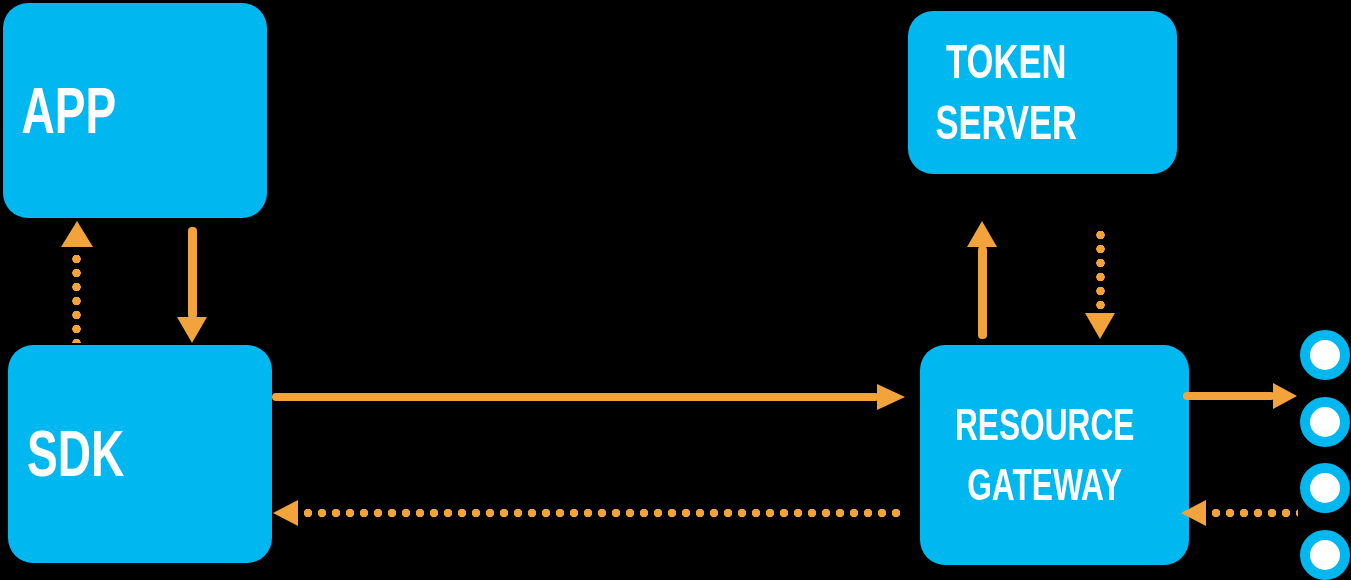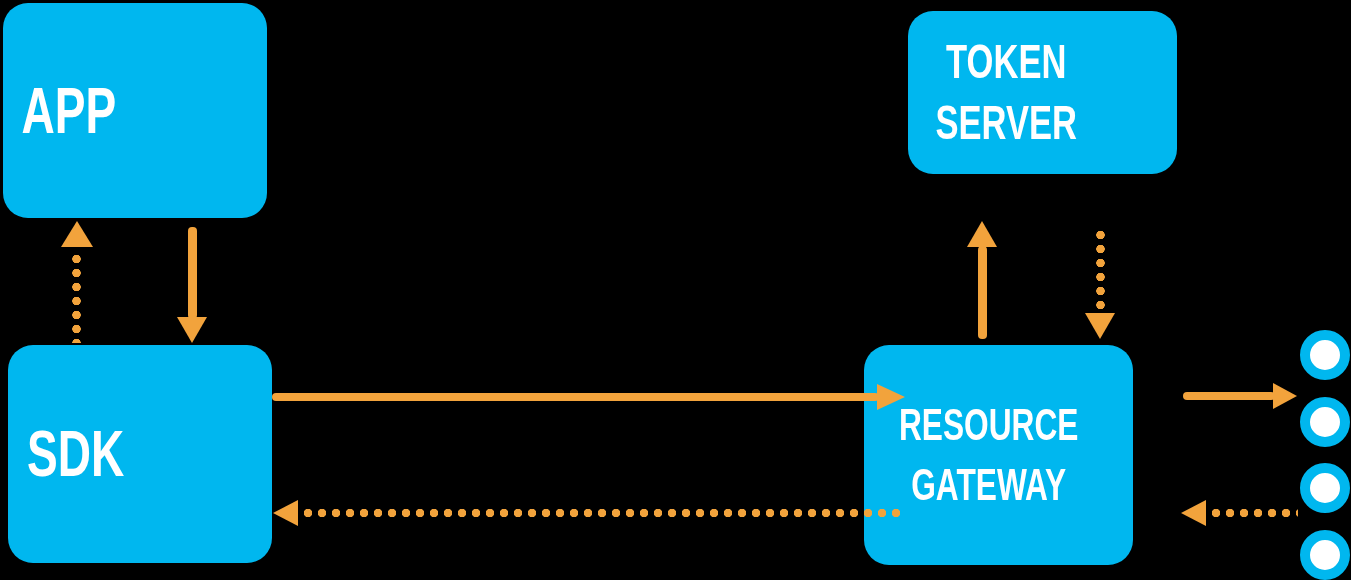--- a/index.html
+++ b/index.html
@@ -23,21 +23,21 @@
   .node {
     position: absolute;
     background: var(--node);
     border-radius: 25px;
     display: flex;
     align-items: center;
   }
   .node-app     { left: 3px;   top: 3px;   width: 264px; height: 215px; }
   .node-sdk     { left: 8px;   top: 345px; width: 264px; height: 218px; }
   .node-token   { left: 908px; top: 11px;   width: 269px; height: 163px; }
-  .node-gateway { left: 864px; top: 345px; width: 269px; height: 220px; }
+  .node-gateway { left: 920px; top: 345px; width: 269px; height: 220px; }
 
   .node-label {
     color: var(--label);
     font-weight: 700;
     text-align: center;
     display: inline-block;
     transform: scaleX(0.72);
     white-space: nowrap;
   }
   .big  { font-size: 64px; }

